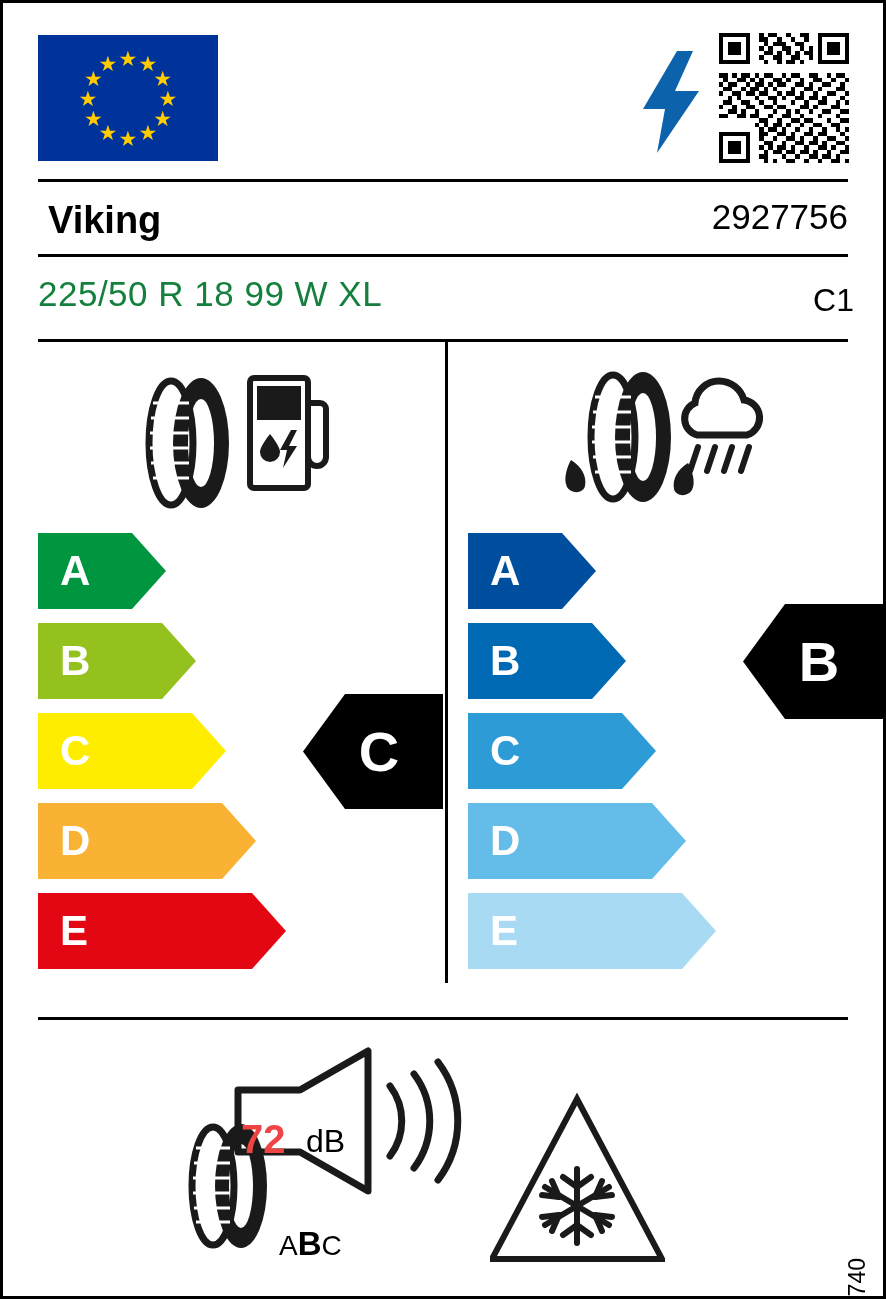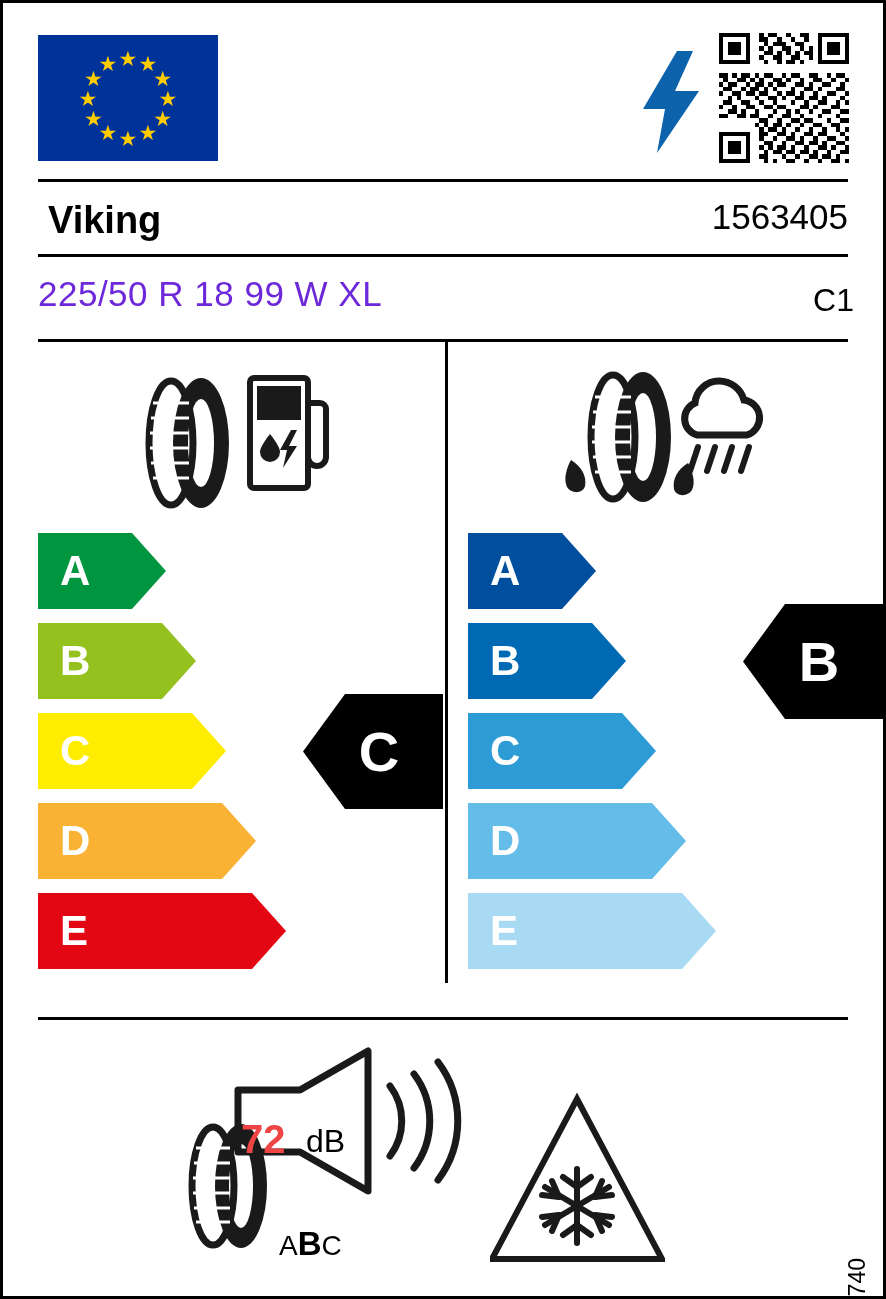--- a/index.html
+++ b/index.html
@@ -83,21 +83,21 @@
   .code {
     position: absolute;
     right: 35px; top: 194px;
     font-size: 35px;
     color: #000;
   }
   .dimension {
     position: absolute;
     left: 35px; top: 271px;
     font-size: 35px;
-    color: #6d28d9;
+    color: #15803d;
     letter-spacing: 0.5px;
   }
   .classcode {
     position: absolute;
     right: 29px; top: 279px;
     font-size: 32px;
     color: #000;
   }
 
   
@@ -428,21 +428,21 @@
           <rect x="22" y="28" width="1" height="1"></rect>
           <rect x="25" y="28" width="2" height="1"></rect>
           <rect x="28" y="28" width="1" height="1"></rect>
       </g>
     </svg>
   </div>
 
   <div class="hline" style="top:176px;"></div>
 
   <div class="brand">Viking</div>
-  <div class="code">1563405</div>
+  <div class="code">2927756</div>
 
   <div class="hline" style="top:251px;"></div>
 
   <div class="dimension">225/50 R 18 99 W XL</div>
   <div class="classcode">C1</div>
 
   <div class="hline" style="top:336px;"></div>
 
   <div class="vline"></div>
 

